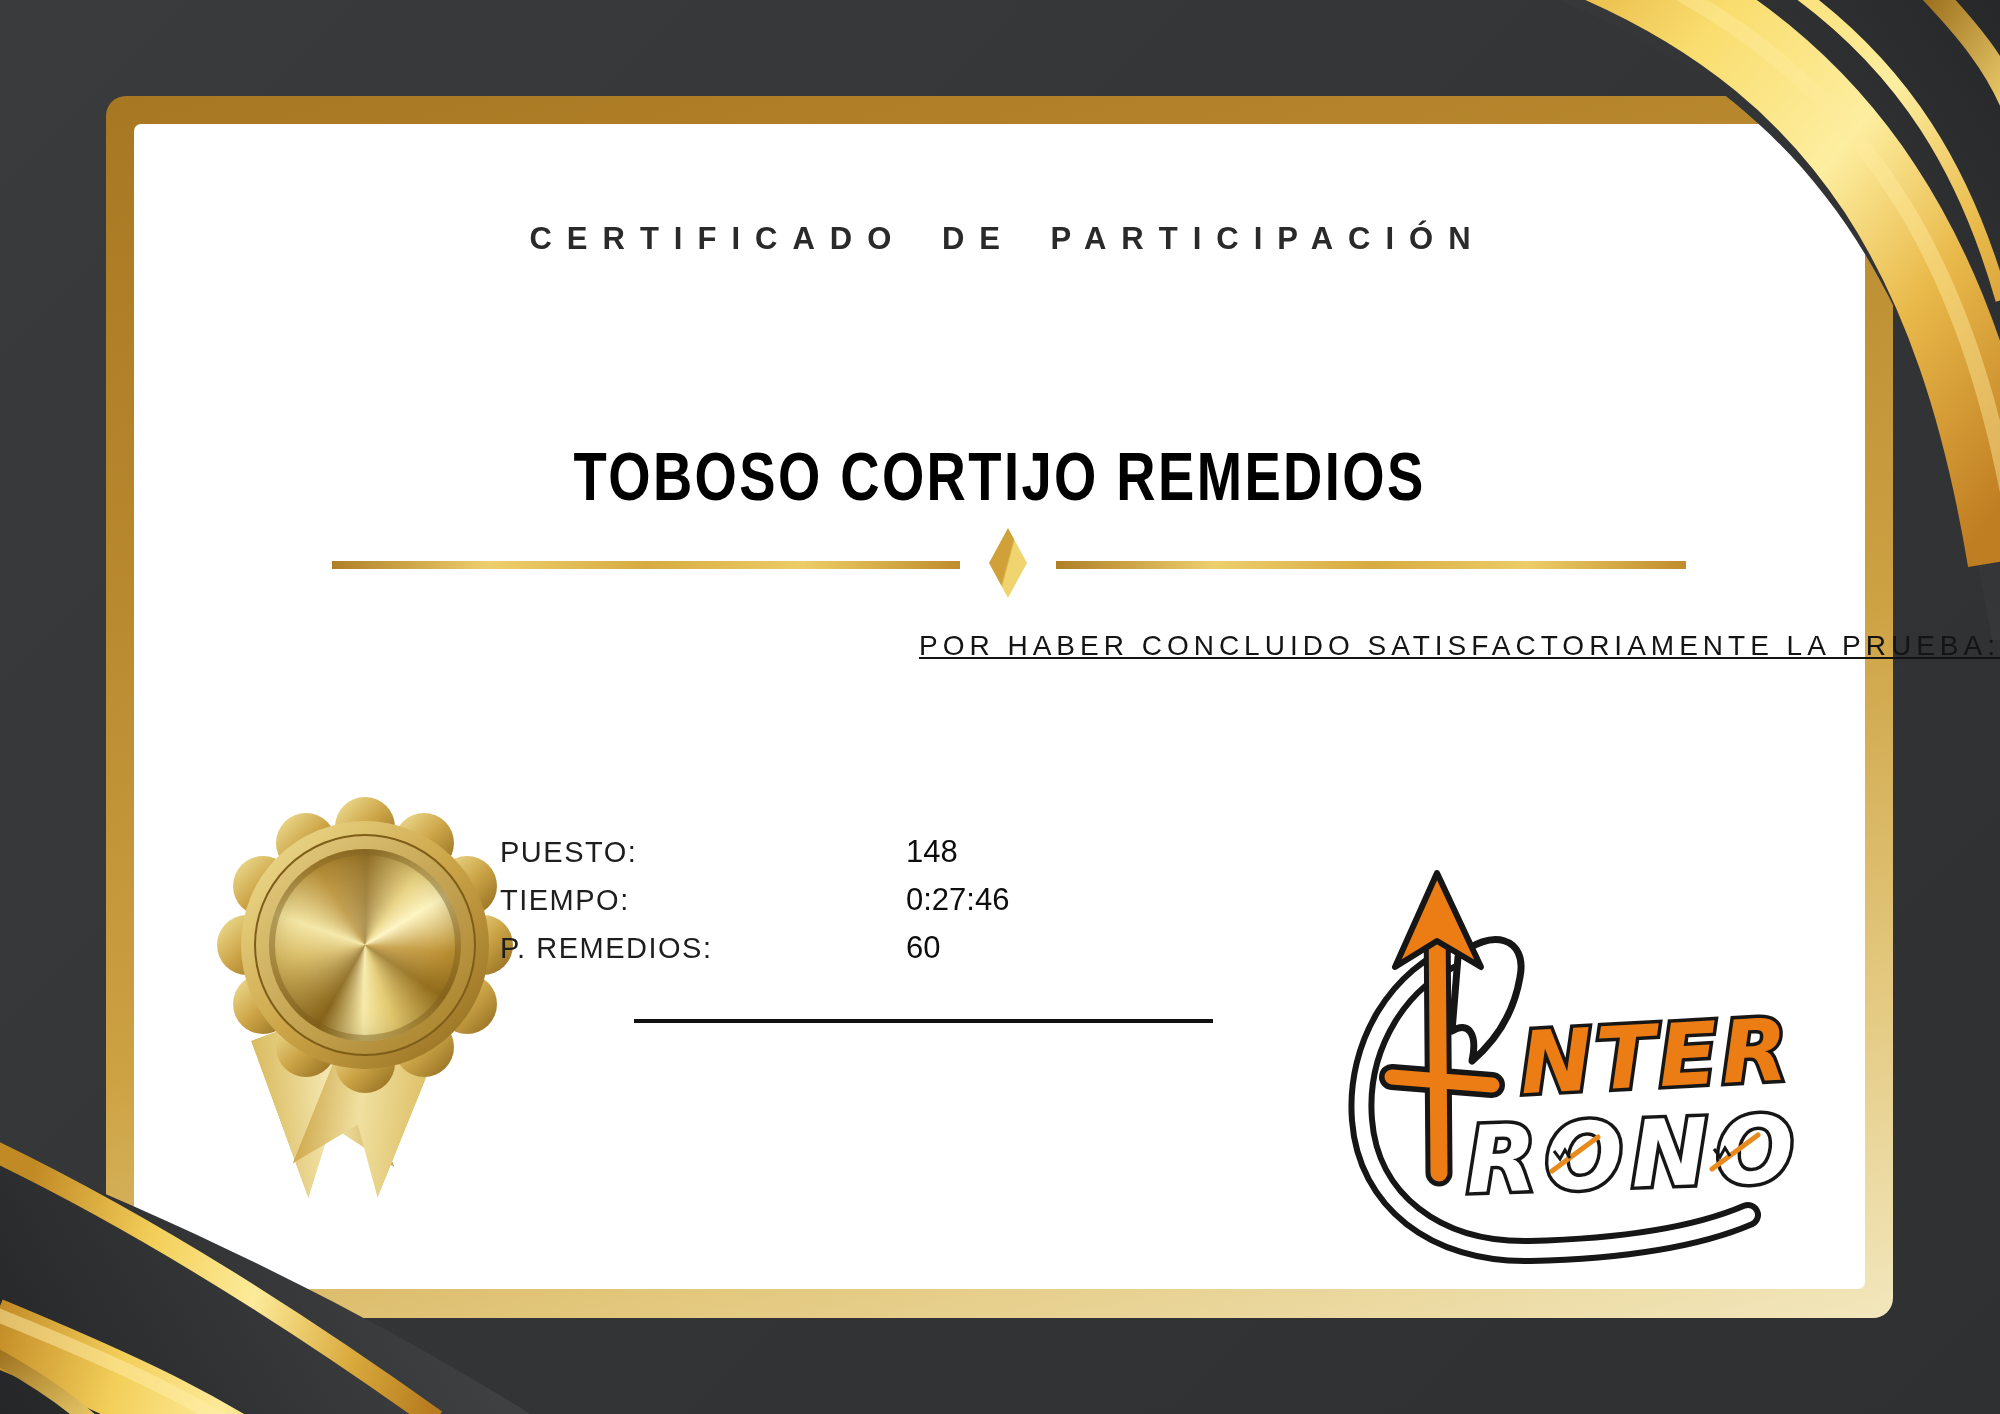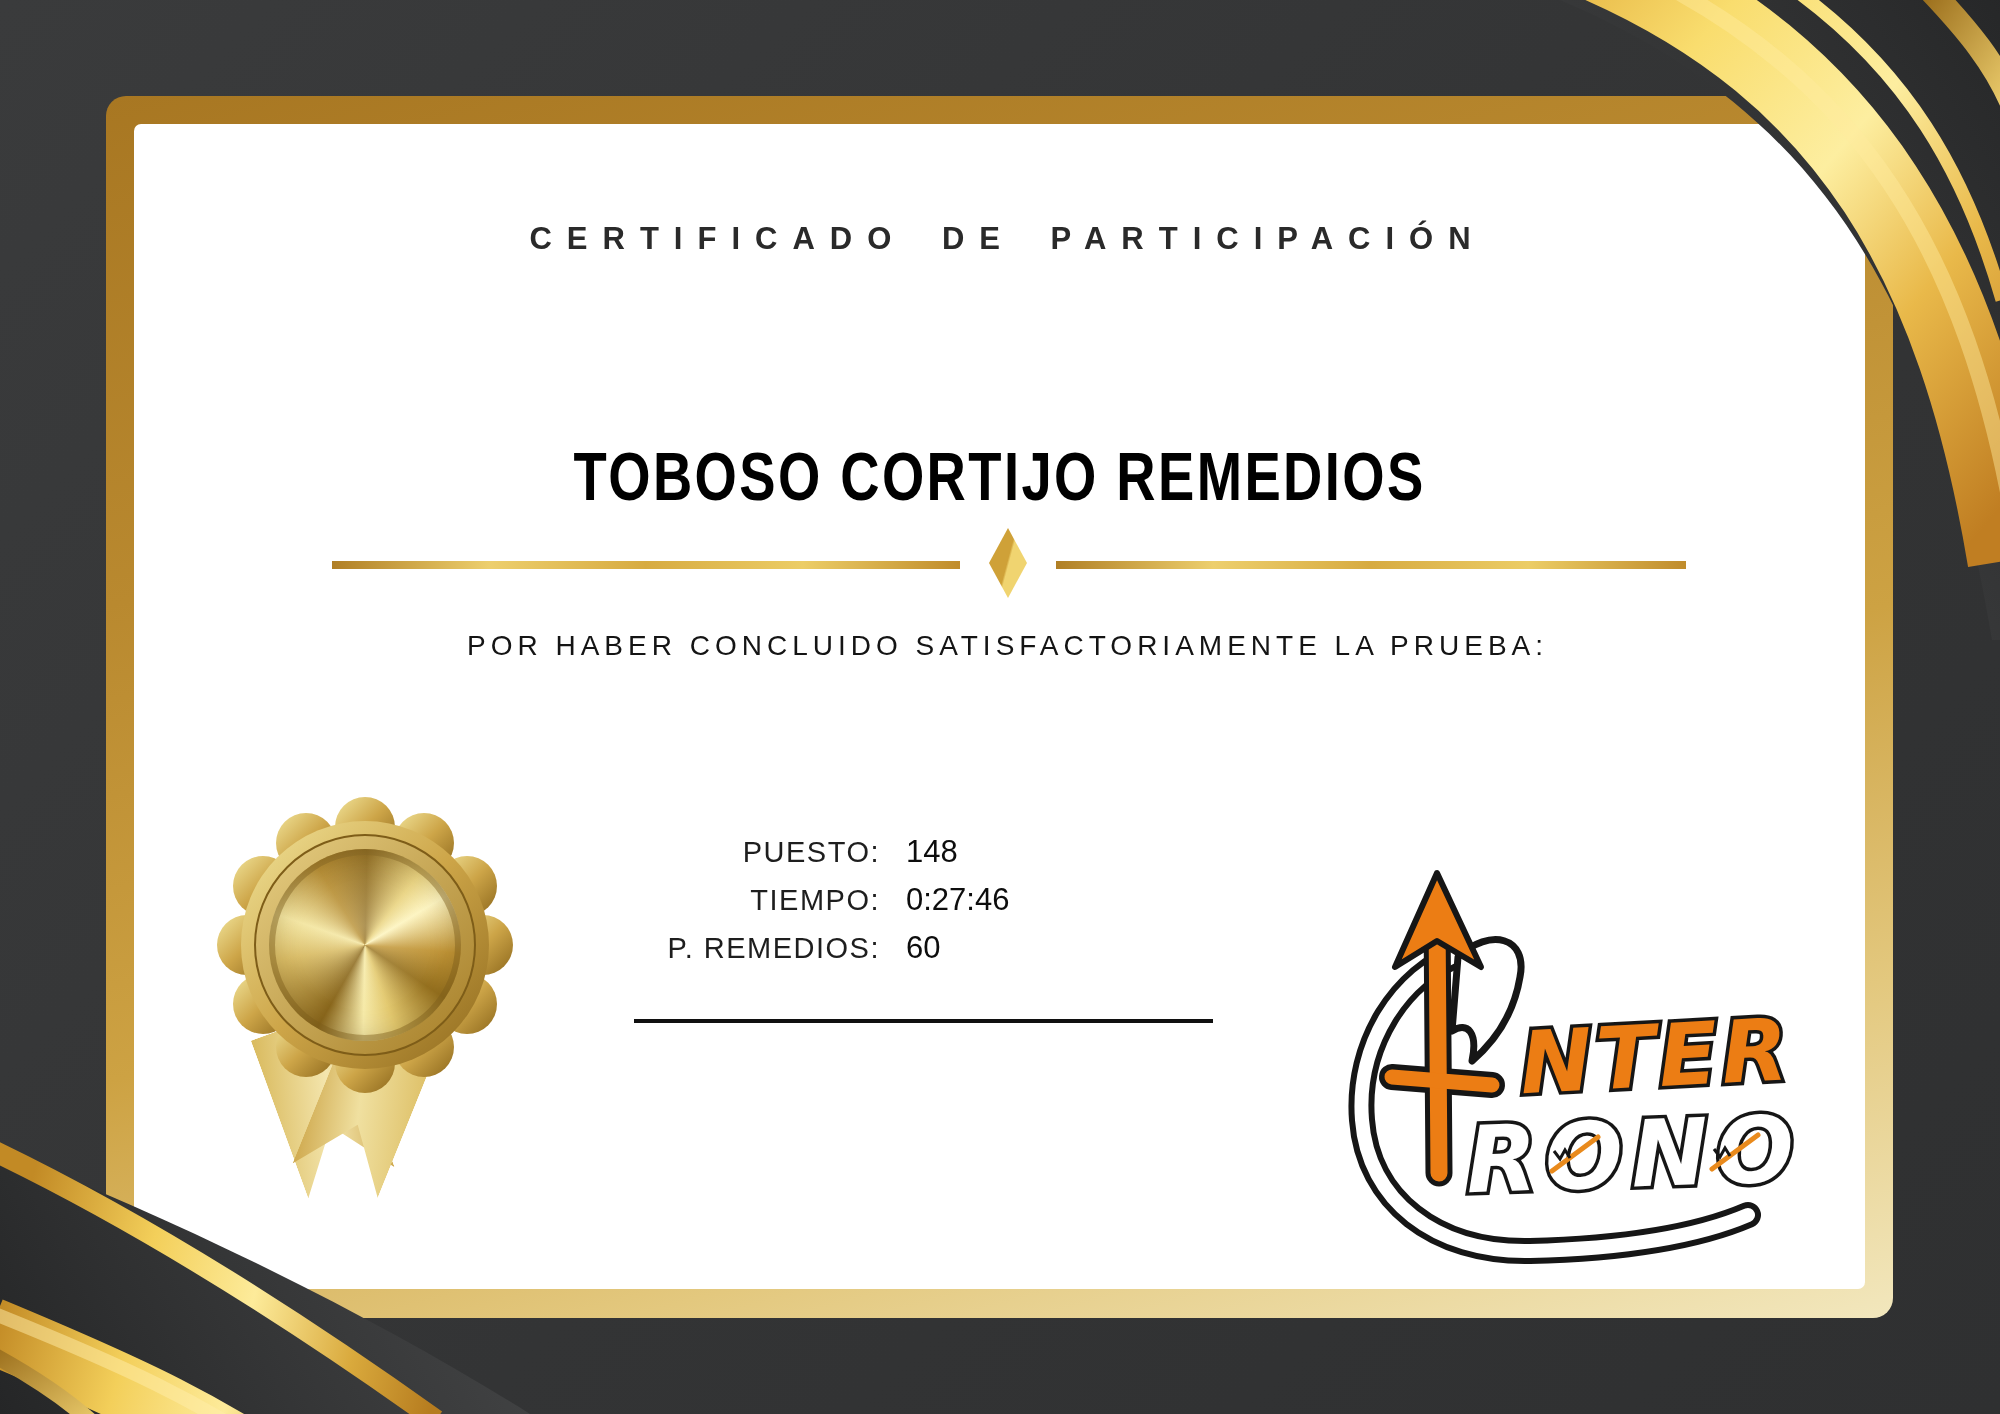--- a/index.html
+++ b/index.html
@@ -16,25 +16,25 @@
   .recipient{position:absolute;left:0;top:437px;width:2000px;text-align:center;z-index:3;color:#000;}
   .recipient .squeeze{display:inline-block;transform:scaleX(.8);transform-origin:center;
            font-size:68px;font-weight:700;letter-spacing:3px;white-space:nowrap;}
   .divider-line{position:absolute;top:561px;height:8px;z-index:3;
            background:linear-gradient(90deg,#b07f25 0%,#edcf6d 25%,#d7ab41 50%,#eccd66 75%,#c08c2c 100%);}
   .divider-line.left{left:332px;width:628px;}
   .divider-line.right{left:1056px;width:630px;}
   .diamond{position:absolute;left:989px;top:528px;width:38px;height:70px;z-index:3;
            clip-path:polygon(50% 0,100% 50%,50% 100%,0 50%);
            background:linear-gradient(105deg,#cfa138 48%,#f0d470 52%);}
-  .statement{position:absolute;left:0;top:630px;width:2000px;text-align:center;z-index:3;
-           font-size:28px;letter-spacing:5px;padding-left:15px;box-sizing:border-box;color:#141414;}
+  .statement{position:absolute;left:0;top:630px;width:2000px;text-align:right;z-index:3;
+           font-size:28px;letter-spacing:5px;padding-left:15px;box-sizing:border-box;color:#141414;text-decoration:underline;}
   .results{position:absolute;left:500px;top:828px;width:600px;z-index:3;}
   .result-row{display:grid;grid-template-columns:380px 200px;column-gap:26px;height:48px;align-items:center;}
-  .result-label{text-align:right;font-size:29px;letter-spacing:1.5px;color:#1e1e1e;}
+  .result-label{font-size:29px;letter-spacing:1.5px;color:#1e1e1e;}
   .result-value{text-align:left;font-size:31px;color:#0d0d0d;}
   .sign-line{position:absolute;left:634px;top:1019px;width:579px;height:4px;background:#101010;z-index:3;}
   
   .medal{position:absolute;left:180px;top:780px;width:380px;height:430px;z-index:2;}
   .tail{position:absolute;width:92px;height:168px;top:245px;
         background:linear-gradient(105deg,#d9ba5e 0%,#f4e6ae 55%,#cfa94e 100%);
         clip-path:polygon(0 0,100% 0,100% 100%,50% 64%,0 100%);}
   .tail.left{left:68px;transform:rotate(-20deg);transform-origin:top center;}
   .tail.right{left:172px;transform:rotate(22deg);transform-origin:top center;
         background:linear-gradient(75deg,#cfa94e 0%,#f0e0a0 45%,#dcbd62 100%);}

